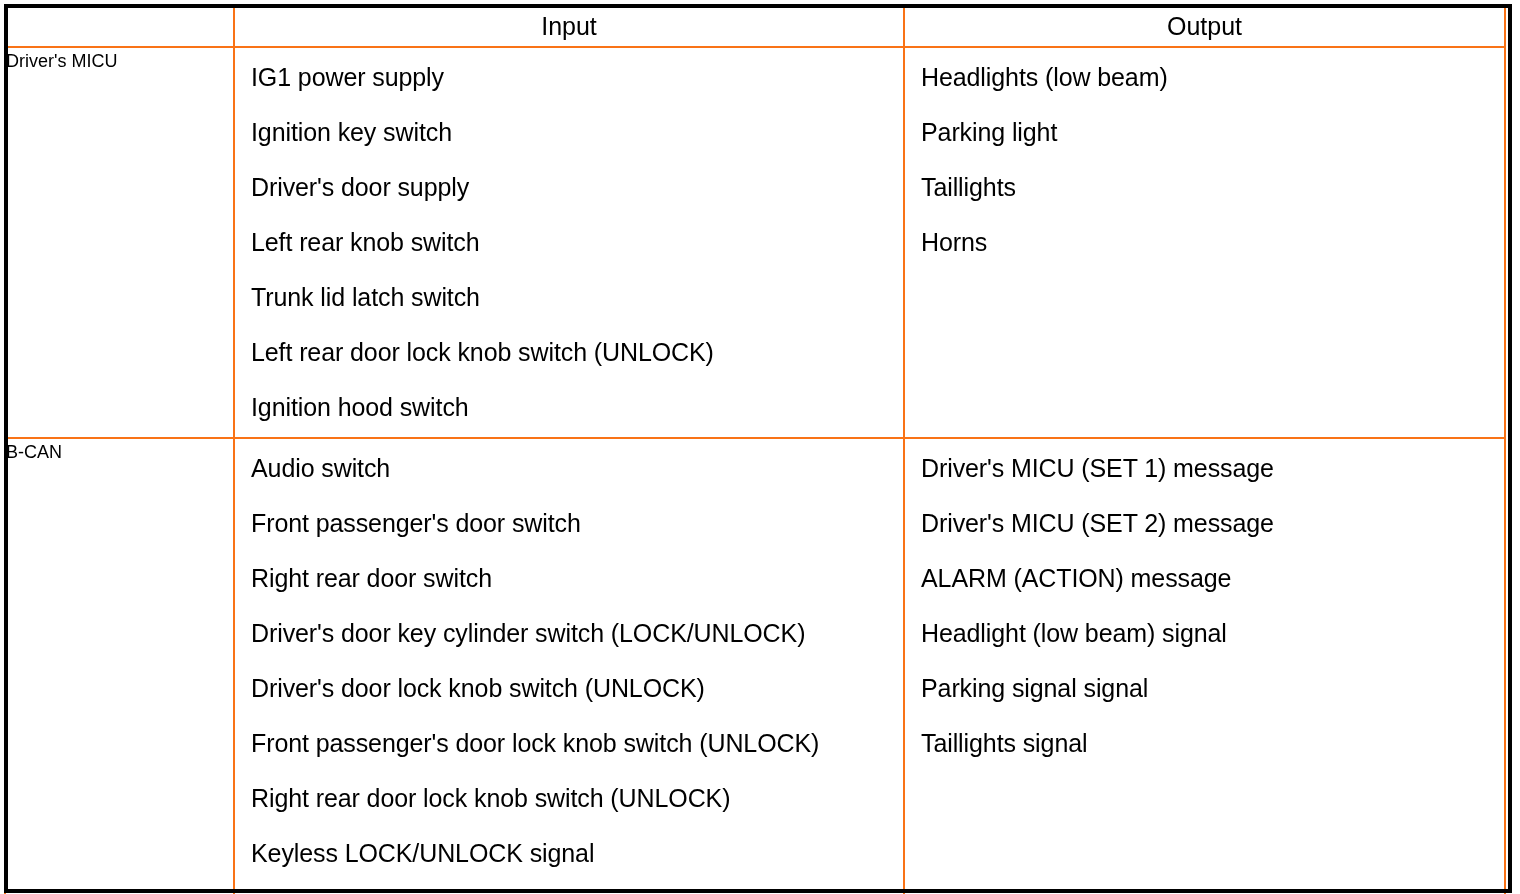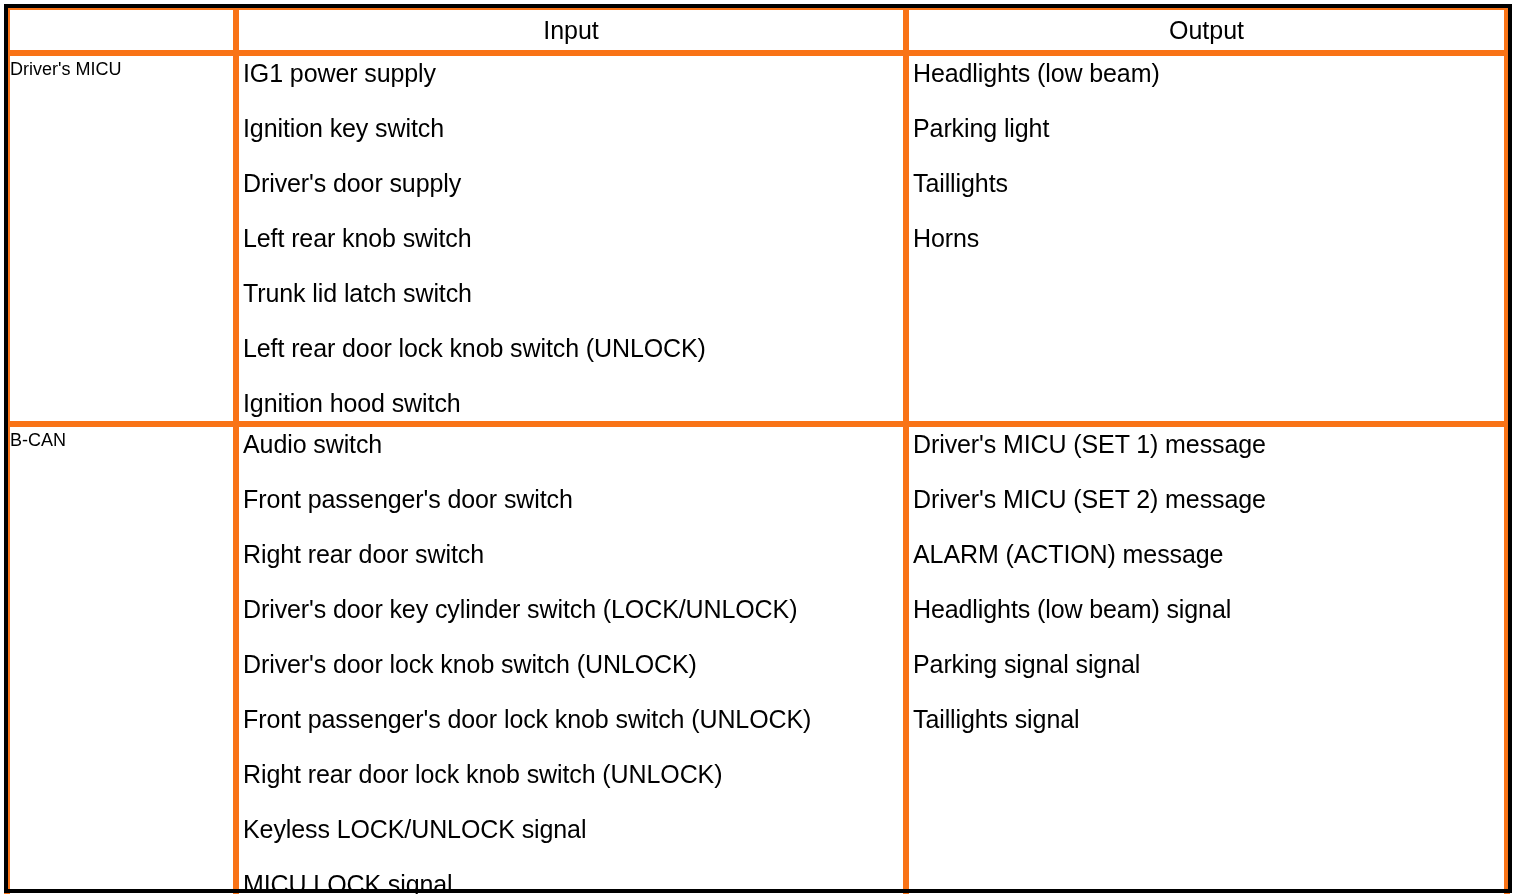--- a/index.html
+++ b/index.html
@@ -50,21 +50,21 @@
     pointer-events: none;
     z-index: 5;
   }
 
   col.c-sys    { width: 229px; }
   col.c-input  { width: 670px; }
   col.c-output { width: 601px; }
 
   table.io-table td,
   table.io-table th {
-    border: 6px solid #f97316;
+    border: 2px solid #f97316;
     vertical-align: top;
     padding: 0;
     font-weight: normal;
   }
 
   
   tr.header-row th {
     height: 40px;
     font-size: 25px;
     line-height: 38px;
@@ -81,21 +81,21 @@
     line-height: 27px;
     padding: 8px 0 0 5px;
     white-space: nowrap;
   }
   td.list-cell {
     padding: 8px 0 10px 8px;
   }
 
   ul.item-list {
     margin: 0;
-    padding: 4px;
+    padding: 16px;
     list-style: none;
   }
   ul.item-list li {
     font-size: 25px;
     line-height: 27px;
     height: 55px;
     white-space: nowrap;
     letter-spacing: -0.1px;
   }
   ul.item-list li:last-child { height: auto; }
@@ -167,21 +167,21 @@
             <li>Keyless LOCK/UNLOCK signal</li>
             <li>MICU LOCK signal</li>
           </ul>
         </td>
 
         <td class="list-cell">
           <ul class="item-list">
             <li>Driver's MICU (SET 1) message</li>
             <li>Driver's MICU (SET 2) message</li>
             <li>ALARM (ACTION) message</li>
-            <li>Headlights (low beam) signal</li>
+            <li>Headlight (low beam) signal</li>
             <li>Parking signal signal</li>
             <li>Taillights signal</li>
           </ul>
         </td>
       </tr>
     </tbody>
   </table>
 
 </div>
 

